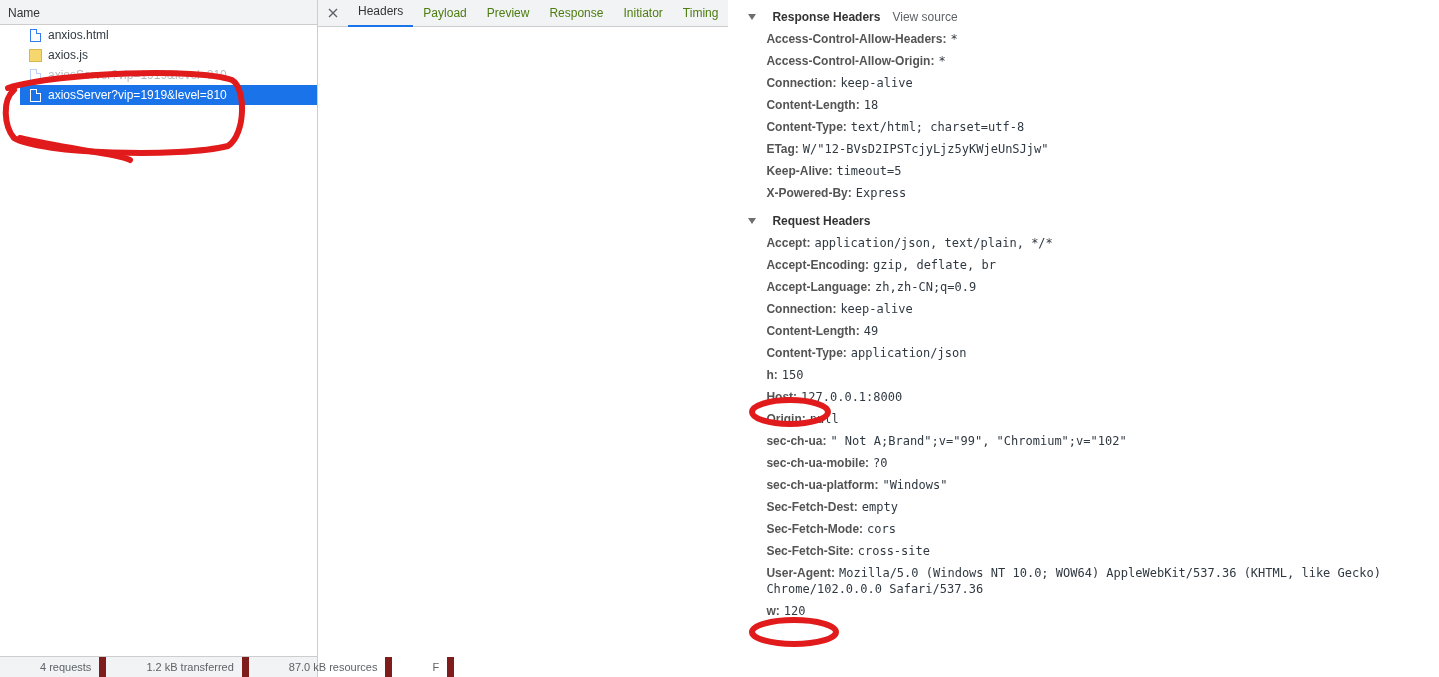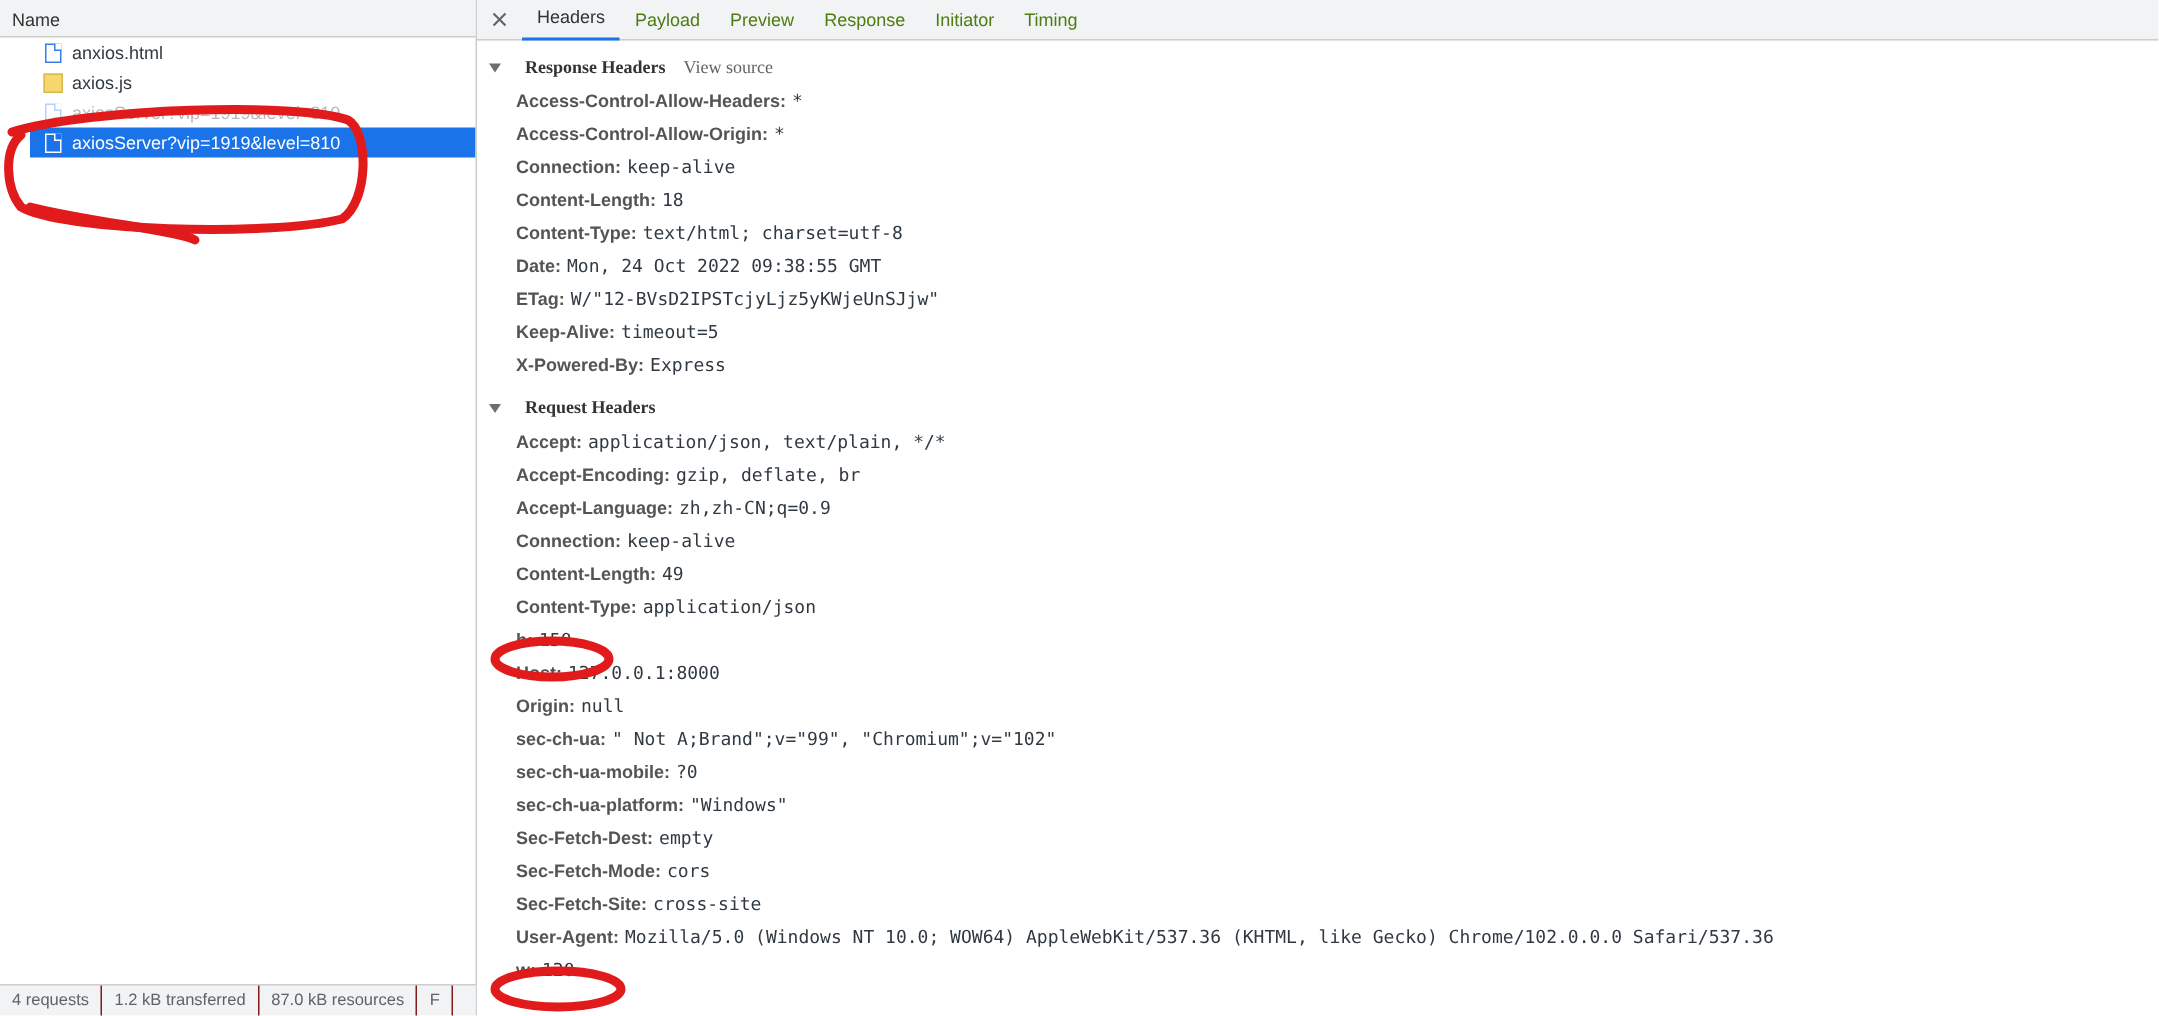--- a/index.html
+++ b/index.html
@@ -12,37 +12,37 @@
   .file-list { flex: 1; overflow: auto; margin-left: 20px; }
   .file-row { display: flex; align-items: center; height: 20px; padding-left: 8px; gap: 6px; cursor: default; }
   .file-row.selected { background: #1a73e8; color: #fff; }
   .icon-box { width: 14px; height: 14px; display: inline-flex; align-items: center; justify-content: center; }
   .icon-doc { border: 1px solid #367cf1; width: 11px; height: 13px; position: relative; }
   .icon-doc::after { content: ""; position: absolute; right: -1px; top: -1px; width: 4px; height: 4px; background: #fff; border-left: 1px solid #367cf1; border-bottom: 1px solid #367cf1; }
   .icon-doc.sel { border-color: #fff; }
   .icon-doc.sel::after { background: #1a73e8; border-color: #fff; }
   .icon-js { width: 13px; height: 13px; background: #f5d76e; border: 1px solid #d6b84c; }
   .status-bar { height: 21px; border-top: 1px solid #cdcdcd; background: #f1f3f4; display: flex; align-items: center; font-size: 11px; color: #5f6368; }
-  .status-seg { padding: 0 8px; border-right: 1px solid #7f1d1d; line-height: 21px; white-space: nowrap; }
+  .status-seg { padding: 0 8px; border-right: 7px solid #7f1d1d; line-height: 21px; white-space: nowrap; margin-left: 32px; }
 
   
   .annot { position: absolute; pointer-events: none; }
   .annot svg { overflow: visible; }
   .annot path { stroke: #e11b1b; stroke-width: 6; fill: none; stroke-linecap: round; stroke-linejoin: round; }
 
   
-  .right-panel { flex: 1; display: flex; flex-direction: column; }
+  .right-panel { flex: 1; display: flex; flex-direction: row; gap: 12px; }
   .tab-bar { height: 27px; border-bottom: 1px solid #cdcdcd; display: flex; align-items: center; padding-left: 6px; background: #f1f3f4; }
   .close-x { width: 18px; height: 18px; display: inline-flex; align-items: center; justify-content: center; color: #5f6368; cursor: pointer; margin-right: 6px; }
   .tab { padding: 0 10px; height: 27px; line-height: 27px; color: #4d7c0f; cursor: pointer; font-size: 12px; }
   .tab.active { color: #333; border-bottom: 2px solid #1a73e8; line-height: 23px; height: 27px; }
   .detail-body { flex: 1; overflow: auto; padding: 6px 0 6px 8px; position: relative; }
 
   .section { margin-bottom: 6px; }
-  .section-head { display: flex; align-items: center; gap: 12px; padding: 4px 0; font-family: Liberation Serif, serif; }
+  .section-head { display: flex; align-items: center; gap: 12px; padding: 4px 0; }
   .disclosure { width: 0; height: 0; border-left: 4px solid transparent; border-right: 4px solid transparent; border-top: 6px solid #6e6e6e; margin-right: 4px; }
   .section-title { font-weight: 700; color: #333; font-size: 12px; }
   .view-source { color: #5f6368; font-size: 12px; cursor: pointer; }
   .kv-row { padding: 3px 0 3px 18px; line-height: 16px; font-size: 12px; }
   .kv-key { font-weight: 700; color: #545454; }
   .kv-val { font-family: Consolas, Menlo, monospace; color: #303942; margin-left: 4px; }
 
   
   .annot-right { position: absolute; pointer-events: none; }
   .annot-right svg path, .annot-right svg ellipse { stroke: #e11b1b; stroke-width: 6; fill: none; stroke-linecap: round; }
@@ -118,21 +118,20 @@
           <span class="disclosure"></span>
           <span class="section-title">Response Headers</span>
           <span class="view-source">View source</span>
         </div>
         <div id="resp-rows">
             <div class="kv-row"><span class="kv-key">Access-Control-Allow-Headers:</span><span class="kv-val">*</span></div>
             <div class="kv-row"><span class="kv-key">Access-Control-Allow-Origin:</span><span class="kv-val">*</span></div>
             <div class="kv-row"><span class="kv-key">Connection:</span><span class="kv-val">keep-alive</span></div>
             <div class="kv-row"><span class="kv-key">Content-Length:</span><span class="kv-val">18</span></div>
             <div class="kv-row"><span class="kv-key">Content-Type:</span><span class="kv-val">text/html; charset=utf-8</span></div>
-            <div class="kv-row"><span class="kv-key">Date:</span><span class="kv-val">Mon, 24 Oct 2022 09:38:55 GMT</span></div>
             <div class="kv-row"><span class="kv-key">ETag:</span><span class="kv-val">W/"12-BVsD2IPSTcjyLjz5yKWjeUnSJjw"</span></div>
             <div class="kv-row"><span class="kv-key">Keep-Alive:</span><span class="kv-val">timeout=5</span></div>
             <div class="kv-row"><span class="kv-key">X-Powered-By:</span><span class="kv-val">Express</span></div>
           </div>
       </div>
 
       <div class="section">
         <div class="section-head">
           <span class="disclosure"></span>
           <span class="section-title">Request Headers</span>

